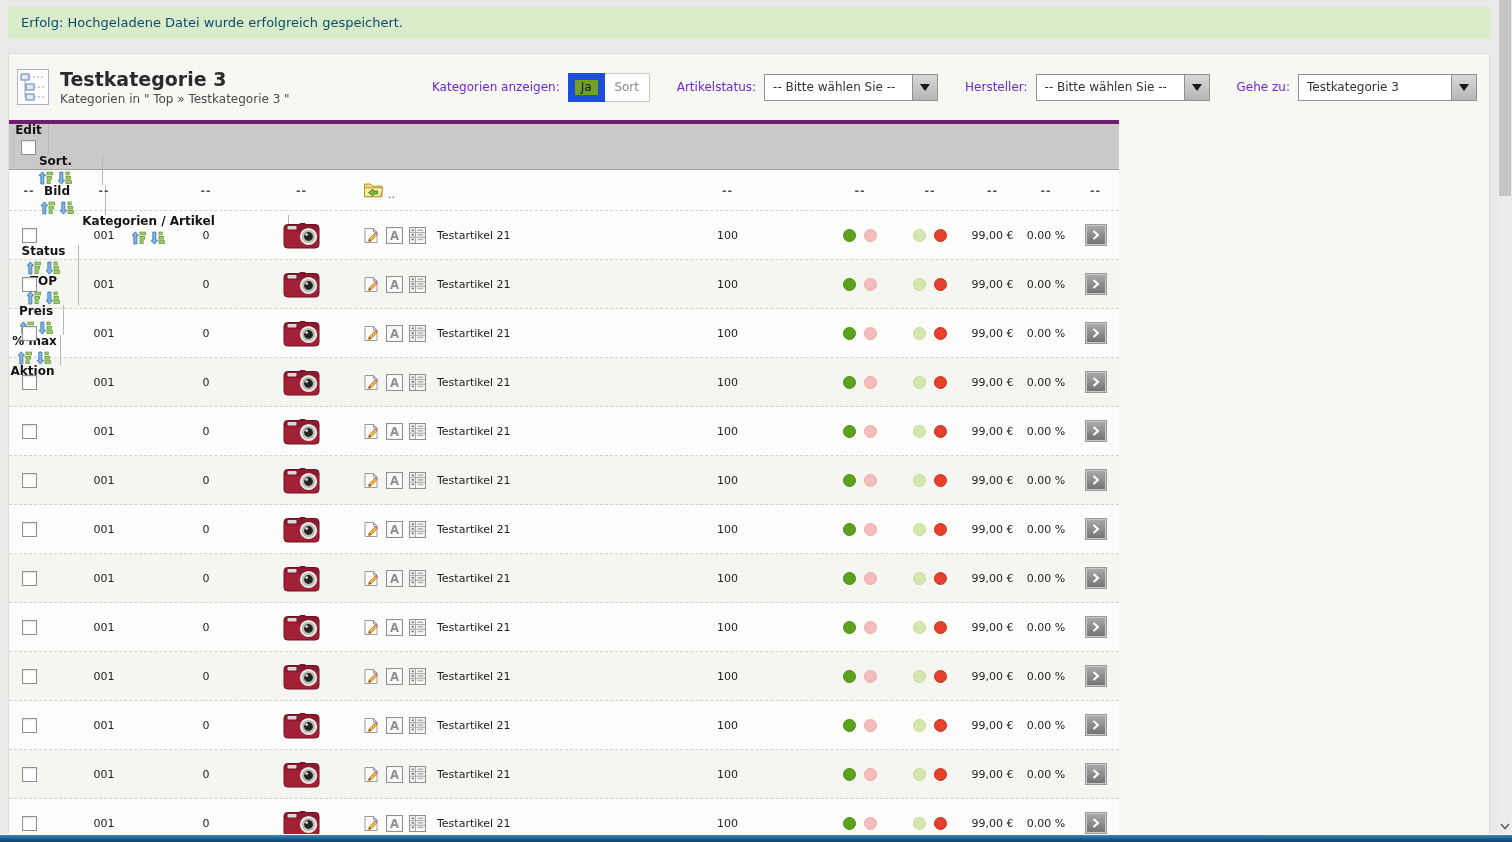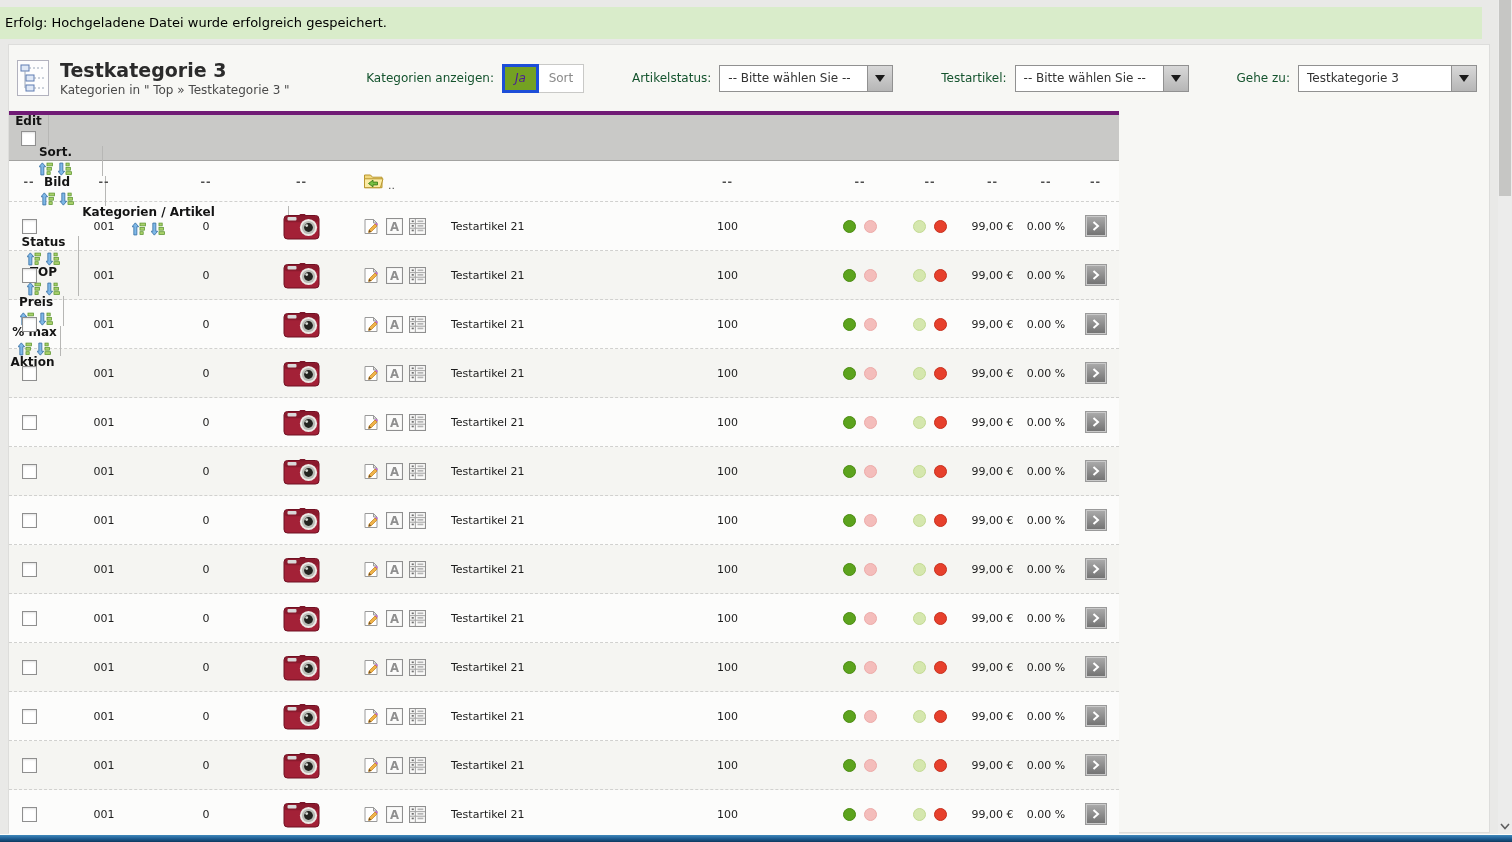--- a/index.html
+++ b/index.html
@@ -3,39 +3,39 @@
 <meta charset="utf-8">
 <style>
   * { box-sizing: border-box; }
   html,body { margin:0; padding:0; }
   body {
     width:1512px; height:842px; overflow:hidden; position:relative;
     background:#e9e9e7; font-family:"DejaVu Sans","Liberation Sans",sans-serif;
   }
   
   .banner {
-    position:absolute; left:0; top:7px; width:1482px; height:32px;
-    background:#d9ecca; color:#000000; font-size:13px; line-height:32px;
-    padding-left:5px;
+    position:absolute; left:8px; top:7px; width:1482px; height:32px;
+    background:#d9ecca; color:#0c4a6e; font-size:13px; line-height:32px;
+    padding-left:13px;
   }
   
   .panel {
-    position:absolute; left:8px; top:44px; width:1482px; height:789px;
+    position:absolute; left:8px; top:53px; width:1482px; height:789px;
     background:#f7f7f4; border:1px solid #dddddb;
   }
   .panel-header { height:66px; display:flex; align-items:center; padding:0 10px 0 8px; }
   .cat-icon { width:32px; height:36px; margin-right:11px; flex:0 0 auto; }
   .title-group .page-title { font-size:19px; font-weight:bold; color:#2b2b2b; line-height:22px; }
   .title-group .page-subtitle { font-size:12px; color:#4a4a4a; margin-top:2px; }
   .toolbar { margin-left:auto; display:flex; align-items:center; gap:27px; padding-right:2px; }
-  .toolbar-label { font-size:12px; color:#14532d; margin-right:8px; white-space:nowrap;margin-left:21px; }
+  .toolbar-label { font-size:12px; color:#6d28d9; margin-right:8px; white-space:nowrap; }
   .toggle-group { display:flex; align-items:center; }
   .btn-yes {
-    width:37px; height:29px; background:#74a122; border:3px solid #1d4ed8;
-    color:#4c1d95; font-size:12px; display:flex; align-items:center; justify-content:center;font-style:italic;
+    width:37px; height:29px; background:#74a122; border:7px solid #1d4ed8;
+    color:#0f172a; font-size:12px; display:flex; align-items:center; justify-content:center;
   }
   .btn-no {
     width:45px; height:29px; background:#fff; border:1px solid #c9c9c7; border-left:none;
     color:#8a8a8a; font-size:12px; display:flex; align-items:center; justify-content:center;
   }
   .filter { display:flex; align-items:center; }
   .select {
     display:flex; align-items:stretch; height:27px; border:1px solid #919191; background:#fff;
   }
   .select .select-value {
@@ -74,21 +74,21 @@
   }
   .tr, .parent-row { display:flex; align-items:center; border-bottom:1px dashed #d1d1cf; }
   .parent-row { height:41px; background:#fcfcfb; }
   .tr { height:49px; background:#fcfcfb; font-size:11px; color:#1d1d1d; }
   .tr.alt { background:#f5f5f2; }
   .td { display:flex; align-items:center; justify-content:center; }
   .td.col-kategorien { justify-content:flex-start; padding-left:13px; gap:6px; }
   .dash { font-size:11px; color:#4d4d4d; font-weight:bold; letter-spacing:1px; }
   .parent-row .col-kategorien { justify-content:flex-start; padding-left:13px; gap:4px; }
   .folder-label { font-size:11px; color:#4d4d4d; margin-top:8px; }
-  .product-name { margin-left:19px; }
+  .product-name { margin-left:5px; }
   .icon-btn { display:inline-flex; width:17px; height:17px; }
   .camera { width:37px; height:28px; }
   .dot { width:13px; height:13px; border-radius:50%; display:inline-block; }
   .col-status .dot, .col-top .dot { margin:0 4px; }
   .dot.green-on  { background:#5ca31d; border:1px solid #4a8b10; }
   .dot.green-off { background:#d5e7ae; border:1px solid #c3da92; }
   .dot.red-on    { background:#e7402c; border:1px solid #c72f1d; }
   .dot.red-off   { background:#f4bdbb; border:1px solid #edaaa8; }
   .action-btn {
     width:20px; height:20px; background:linear-gradient(#a9a9a9,#747474);
@@ -140,21 +140,21 @@
       <div class="filter">
         <span class="toolbar-label">Artikelstatus:</span>
         <span class="select">
           <span class="select-value">-- Bitte wählen Sie --</span>
           <span class="select-arrow">
               <span class="tri"></span>
             </span>
         </span>
       </div>
       <div class="filter">
-        <span class="toolbar-label">Testartikel:</span>
+        <span class="toolbar-label">Hersteller:</span>
         <span class="select">
           <span class="select-value">-- Bitte wählen Sie --</span>
           <span class="select-arrow">
               <span class="tri"></span>
             </span>
         </span>
       </div>
       <div class="filter">
         <span class="toolbar-label">Gehe zu:</span>
         <span class="select wide">

